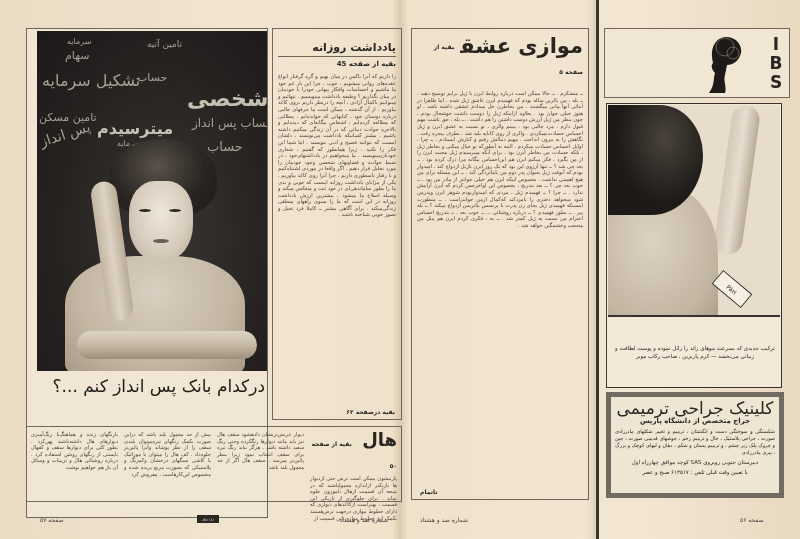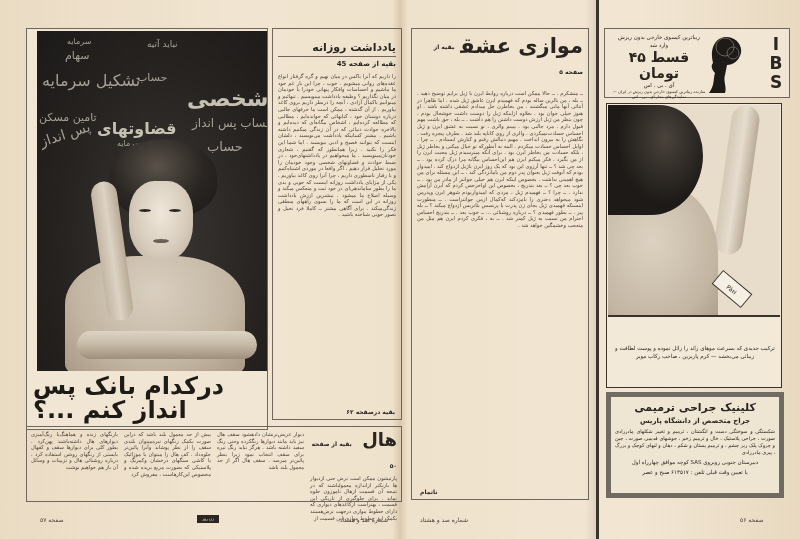--- a/index.html
+++ b/index.html
@@ -8,32 +8,32 @@
     background: #efe3cf;
     font-family: "DejaVu Sans", sans-serif;
     color: #2a2520;
     position: relative;
   }
   .spread { position: absolute; inset: 0; background: linear-gradient(90deg,#eadbc3 0%,#f1e5d1 30%,#efe2cc 49%,#d9c9ae 50%,#efe2cc 51%,#f2e6d3 80%,#e8d9c0 100%); }
   .gutter { position: absolute; left: 596px; top: 0; width: 3px; height: 539px; background: #3b332c; }
   .gutter-shadow { position:absolute; left: 585px; top:0; width: 11px; height:539px; background: linear-gradient(90deg, rgba(0,0,0,0) 0%, rgba(90,70,50,0.12) 100%); }
 
   
-  .bank-ad { position: absolute; left: 26px; top: 28px; width: 242px; height: 402px; border: 1px solid #6f665c; background: #f1e6d3; }
+  .bank-ad { position: absolute; left: 26px; top: 28px; width: 242px; height: 490px; border: 1px solid #6f665c; background: #f1e6d3; }
   .bank-photo { position: absolute; left: 10px; top: 2px; width: 230px; height: 340px; background: radial-gradient(ellipse at 55% 60%, #3a3632 0%, #252220 60%, #1c1a18 100%); overflow: hidden; }
   .word { position: absolute; color: #bdb5a7; font-family: "DejaVu Sans", sans-serif; white-space: nowrap; opacity: .85; direction: rtl; }
   .word.big { color: #e2dbcd; font-weight: bold; }
   .hair { position: absolute; left: 72px; top: 108px; width: 108px; height: 78px; border-radius: 50% 50% 40% 40%; background: radial-gradient(ellipse at 45% 35%, #5a524a 0%, #2a2623 55%, #1a1816 100%); }
   .face { position: absolute; left: 92px; top: 150px; width: 64px; height: 80px; border-radius: 40% 40% 45% 45%; background: radial-gradient(ellipse at 50% 40%, #efe7da 0%, #d6cbbb 60%, #b8ab98 100%); }
   .eye { position:absolute; width: 12px; height: 3px; background:#2c2622; border-radius: 50%; top: 178px; }
   .lips { position:absolute; left: 116px; top: 208px; width: 16px; height: 4px; background:#6d5f55; border-radius:50%; }
   .body-shape { position: absolute; left: 28px; top: 225px; width: 180px; height: 120px; border-radius: 40% 40% 10% 10%; background: radial-gradient(ellipse at 50% 30%, #d9cfc0 0%, #c3b6a3 60%, #a79885 100%); }
   .arm { position: absolute; left: 62px; top: 150px; width: 26px; height: 140px; border-radius: 14px; background: linear-gradient(90deg,#c2b5a2,#ddd3c4,#b8aa96); transform: rotate(-8deg); }
   .forearm { position:absolute; left: 40px; top: 300px; width: 180px; height: 28px; border-radius: 14px; background: linear-gradient(180deg,#ded4c5,#c5b8a5,#9d8f7c); }
-  .bank-headline { position: absolute; left: 6px; top: 345px; width: 232px; text-align: left; direction: rtl; font-size: 24px; font-weight: bold; color: #1e1a16; line-height: 24px; }
+  .bank-headline { position: absolute; left: 6px; top: 345px; width: 232px; text-align: right; direction: rtl; font-size: 17px; font-weight: normal; color: #1e1a16; line-height: 24px; }
   .bank-sub { position: absolute; left: 6px; top: 372px; width: 232px; text-align: right; direction: rtl; font-size: 14px; font-weight: bold; color: #1e1a16; }
 
   
   .notes-box { position: absolute; left: 272px; top: 28px; width: 130px; height: 392px; border: 1px solid #6f665c; padding: 12px 5px; }
   .notes-title { direction: rtl; text-align: right; font-size: 11px; font-weight: bold; border-bottom: 1px solid #6f665c; padding-bottom: 2px; }
   .notes-cont { direction: rtl; text-align: right; font-size: 7px; font-weight: bold; margin: 3px 0 5px; }
   .body-text { direction: rtl; text-align: justify; font-size: 5.2px; line-height: 6.6px; color: #4b433b; }
   .notes-foot { position: absolute; bottom: 4px; right: 6px; font-size: 6px; font-weight: bold; direction: rtl; }
 
   
@@ -64,42 +64,42 @@
   .cream-photo { position:absolute; left: 1px; top: 1px; width: 172px; height: 212px; background: #e8dccb; overflow: hidden; border-bottom: 2px solid #3a332d; }
   .cream-hair { position:absolute; left: 0; top: 0; width: 95px; height: 110px; background: radial-gradient(ellipse at 60% 30%, #4a433c 0%, #1d1a17 60%); border-radius: 0 50% 60% 0; }
   .cream-back { position:absolute; left: 0; top: 80px; width: 110px; height: 140px; background: radial-gradient(ellipse at 40% 40%, #ddd2c1 0%, #c2b5a2 70%, #a89a87 100%); border-radius: 0 50% 0 0; }
   .cream-arm { position:absolute; left: 115px; top: 0; width: 28px; height: 150px; background: linear-gradient(90deg,#d4c8b6,#e6ddcf,#b8aa96); border-radius: 14px; transform: rotate(8deg); }
   .cream-tube { position:absolute; left: 105px; top: 175px; width: 38px; height: 18px; border: 1px solid #3a332d; background: #f6efe4; transform: rotate(40deg); font-size: 6px; text-align:center; line-height: 18px; }
   .cream-title { position:absolute; left: 4px; top: 222px; width: 168px; direction: rtl; text-align: center; font-size: 11px; font-weight: bold; }
   .cream-text { position:absolute; left: 4px; top: 240px; width: 168px; direction: rtl; text-align: center; font-size: 5.5px; line-height: 8px; }
 
   .clinic-ad { position: absolute; left: 606px; top: 392px; width: 178px; height: 106px; background: #706a63; padding: 5px; }
   .clinic-inner { width: 100%; height: 100%; background: #efe5d3; padding: 4px; direction: rtl; text-align: center; }
-  .clinic-title { font-size: 11px; font-weight: bold; line-height: 14px; }
+  .clinic-title { font-size: 17px; font-weight: normal; line-height: 14px; }
   .clinic-sub { font-size: 7px; font-weight: bold; margin: 2px 0 3px; }
   .clinic-body { font-size: 5px; line-height: 7px; text-align: justify; }
   .clinic-addr { font-size: 5.5px; line-height: 7px; margin-top: 3px; }
 </style>
 </head>
 <body>
 
 <div class="spread"></div>
 <div class="gutter-shadow"></div>
 <div class="gutter"></div>
 
 <div class="bank-ad">
   <div class="bank-photo">
     <span class="word" style="left:30px;top:6px;font-size:8px;">سرمایه</span>
     <span class="word" style="left:28px;top:18px;font-size:11px;">سهام</span>
     <span class="word" style="left:5px;top:40px;font-size:16px;">تشکیل سرمایه</span>
     <span class="word" style="left:2px;top:66px;font-size:11px;margin-top:14px;">تامین مسکن</span>
-    <span class="word" style="left:110px;top:8px;font-size:9px;">نباید آتیه</span>
+    <span class="word" style="left:110px;top:8px;font-size:9px;">تامین آتیه</span>
     <span class="word" style="left:100px;top:40px;font-size:11px;">حساب</span>
     <span class="word big" style="left:150px;top:55px;font-size:22px;">شخصی</span>
-    <span class="word big" style="left:60px;top:88px;font-size:16px;">قضاوتهای</span>
+    <span class="word big" style="left:60px;top:88px;font-size:16px;">میترسیدم</span>
     <span class="word" style="left:2px;top:95px;font-size:14px;transform:rotate(-18deg);">پس انداز</span>
     <span class="word" style="left:155px;top:85px;font-size:12px;">حساب پس انداز</span>
     <span class="word" style="left:170px;top:108px;font-size:13px;">حساب</span>
     <span class="word" style="left:80px;top:108px;font-size:8px;">سرمایه</span>
     <div class="body-shape"></div>
     <div class="hair"></div>
     <div class="face"></div>
     <div class="eye" style="left:102px"></div>
     <div class="eye" style="left:132px"></div>
     <div class="lips"></div>
@@ -148,27 +148,20 @@
   <div class="ibs-letters">
     <div>I</div>
     <div>B</div>
     <div>S</div>
   </div>
   <svg class="ibs-silhouette" viewBox="0 0 40 58">
     <path d="M14 4 C24 -2 38 6 36 18 C34 26 28 30 22 30 L20 40 C18 46 22 52 20 58 L4 58 C10 50 8 44 10 38 C6 34 6 30 8 28 C6 20 6 10 14 4 Z" fill="#1d1a17"></path>
     <circle cx="20" cy="12" r="9" fill="none" stroke="#6b645c" stroke-width="1"></circle>
     <circle cx="28" cy="18" r="6" fill="none" stroke="#6b645c" stroke-width="1"></circle>
   </svg>
-  <div class="ibs-text">
-    <div>زیباترین کیسوی خارجی بدون ریزش</div>
-    <div>وارد شد</div>
-    <div class="ibs-price">قسط ۴۵ تومان</div>
-    <div>آی . بی . اس</div>
-    <div style="font-size:4px;line-height:5px">سازنده زیباترین کیسوی خارجی بدون ریزش در ایران — نمایندگی‌های مجاز آی . بی . اس</div>
-  </div>
 </div>
 
 <div class="cream-ad">
   <div class="cream-photo">
     <div class="cream-arm"></div>
     <div class="cream-back"></div>
     <div class="cream-hair"></div>
     <div class="cream-tube">Pàri</div>
   </div>
   <div class="cream-text">ترکیب جدیدی که بسرعت موهای زائد را زائل نموده و پوست لطافت و زیبائی می‌بخشد — کرم پاریزین ، صاحب رکاب موبر</div>

